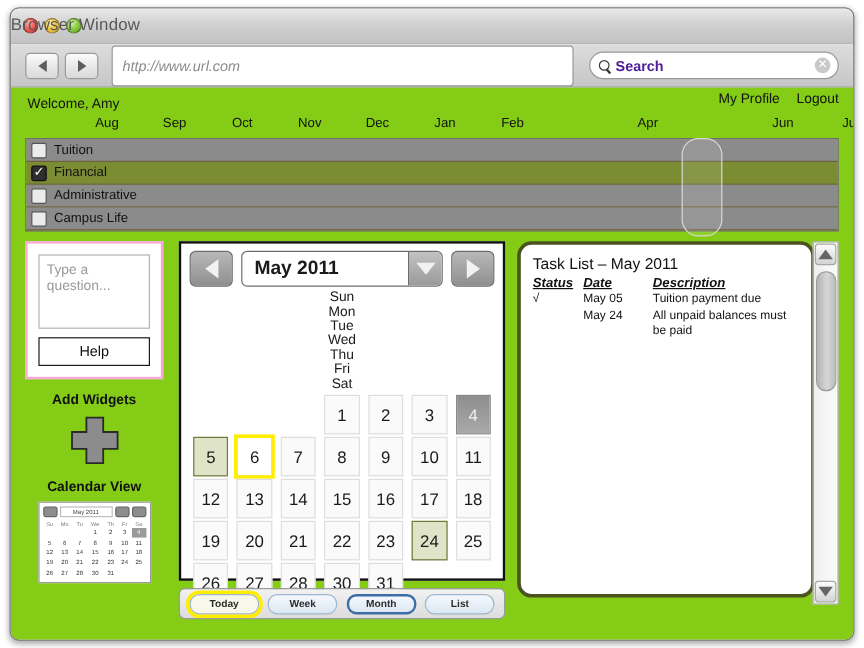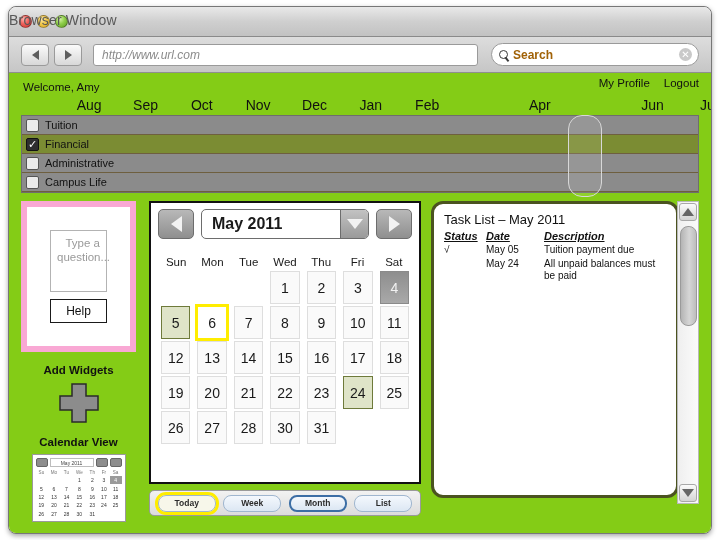--- a/index.html
+++ b/index.html
@@ -66,21 +66,21 @@
   }
   .navbtn .tri-l, .navbtn .tri-r {
     width: 0; height: 0;
     border-top: 5px solid transparent;
     border-bottom: 5px solid transparent;
   }
   .navbtn .tri-l { border-right: 7px solid #5e5e5e; }
   .navbtn .tri-r { border-left: 7px solid #5e5e5e; }
   #url-field {
     flex: 1 1 auto;
-    height: 22px;
+    height: 34px;
     margin-left: 6px;
     background: #fff;
     border: 1px solid #9a9a9a;
     border-radius: 3px;
     display: flex; align-items: center;
     padding: 0 8px;
     font-size: 12px; font-style: italic; color: #8a8a8a;
     overflow: hidden; white-space: nowrap;
   }
   #search-field {
@@ -99,21 +99,21 @@
     border-radius: 50%;
     position: relative;
     flex: 0 0 auto;
   }
   .mag::after {
     content: ""; position: absolute;
     width: 1.6px; height: 5px; background: #3a3a3a;
     right: -1px; bottom: -4px;
     transform: rotate(-40deg);
   }
-  #search-text { flex: 1 1 auto; font-size: 12px; font-weight: bold; color: #a16207; }
+  #search-text { flex: 1 1 auto; font-size: 12px; font-weight: bold; color: #4c1d95; }
   .clear-x {
     width: 13px; height: 13px; border-radius: 50%;
     background: #c9c9c9; color: #fff;
     font-size: 10px; line-height: 13px; text-align: center;
     flex: 0 0 auto;
   }
 
   
   #page {
     position: relative;
@@ -136,21 +136,21 @@
 
   
   #month-scale {
     position: relative;
     height: 20px;
     margin: 0 12px;
   }
   .month-label {
     position: absolute;
     top: 2px;
-    font-size: 14px; color: #111;
+    font-size: 11px; color: #111;
     transform: translateX(-50%);
     white-space: nowrap;
   }
 
   
   #categories {
     position: relative;
     margin: 0 12px;
     border: 1px solid #6e6e6e;
   }
@@ -192,25 +192,24 @@
     margin: 8px 12px 0 12px;
     height: 330px;
   }
 
   
   #sidebar {
     position: absolute; left: 0; top: 0;
     width: 115px;
   }
   #help-widget {
-    border: 6px solid #f9a8d4;
-    background: #fff;
-    padding: 23px;
+    border: 2px solid #f9a8d4;
+    background: #fff;
+    padding: 9px;
     width: 100%;
-    text-align: right;
   }
   #question-box {
     height: 62px;
     border: 1px solid #b3b3b3;
     background: #fff;
     padding: 5px 6px;
     font-size: 11.5px; color: #9a9a9a;
     line-height: 14px;
   }
   #help-button {
@@ -308,21 +307,21 @@
     display: flex; align-items: center; justify-content: center;
     flex: 0 0 auto;
   }
   #month-combo-arrow .dn {
     width: 0; height: 0;
     border-left: 8px solid transparent;
     border-right: 8px solid transparent;
     border-top: 10px solid #f2f2f2;
   }
   #dow-row {
-    display: flex; margin-top: 17px;
+    display: flex; margin-top: 3px; flex-direction: column;
   }
   #dow-row div {
     flex: 1 1 0; text-align: center;
     font-size: 11.5px; color: #1a1a1a;
   }
   #days-grid {
     margin-top: 3px;
     display: grid;
     grid-template-columns: repeat(7, 1fr);
     grid-auto-rows: 33px;

